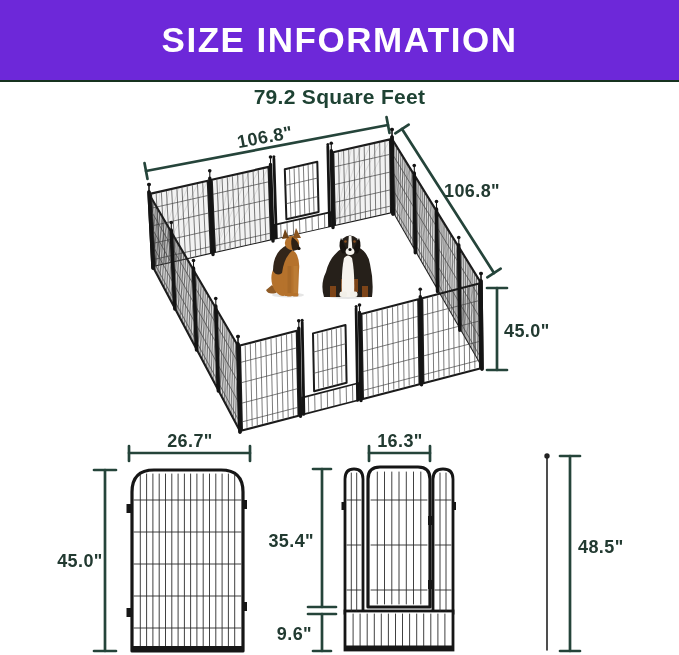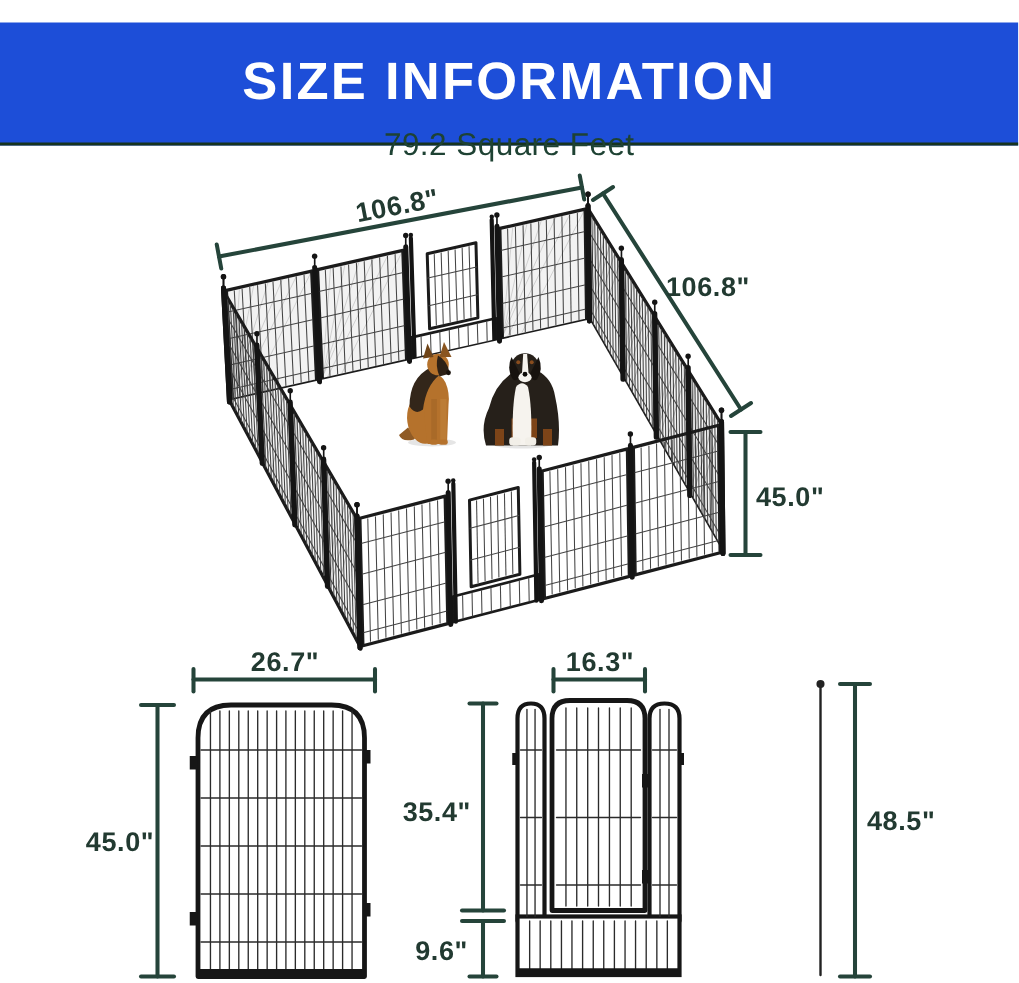--- a/index.html
+++ b/index.html
@@ -1,22 +1,22 @@
 <!DOCTYPE html>
 <html><head>
 <meta charset="utf-8">
 <style>
   html,body{margin:0;padding:0;background:#fff;}
   .page{position:relative;width:679px;height:655px;background:#fff;overflow:hidden;
         font-family:"Liberation Sans",sans-serif;}
-  .header{position:absolute;left:0;top:0;width:679px;height:80px;background:#1d4ed8;
-          border-bottom:2px solid #16331f;display:flex;align-items:center;justify-content:center;margin-top:15px;}
+  .header{position:absolute;left:0;top:0;width:679px;height:80px;background:#6d28d9;
+          border-bottom:2px solid #16331f;display:flex;align-items:center;justify-content:center;}
   .header-title{color:#fff;font-size:35px;font-weight:800;letter-spacing:1.5px;}
   .subtitle{position:absolute;top:85px;left:0;width:679px;text-align:center;
-            color:#1e4233;font-size:21px;font-weight:400;letter-spacing:.3px;}
+            color:#1e4233;font-size:21px;font-weight:700;letter-spacing:.3px;}
   svg.art{position:absolute;left:0;top:0;width:679px;height:655px;}
   text.lbl{font-family:"Liberation Sans",sans-serif;font-size:18px;font-weight:600;
            fill:#223a31;letter-spacing:.4px;}
   line.dim,path.dim{stroke:#25443a;stroke-width:2.7;stroke-linecap:round;fill:none;}
   line.thin{stroke:#222;stroke-width:1.6;stroke-linecap:round;}
 </style>
 </head>
 <body>
 
 <div class="page">

